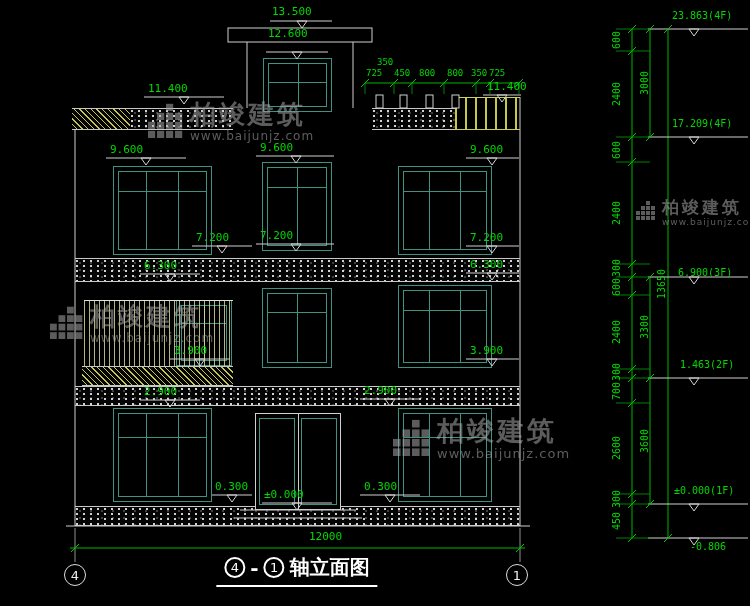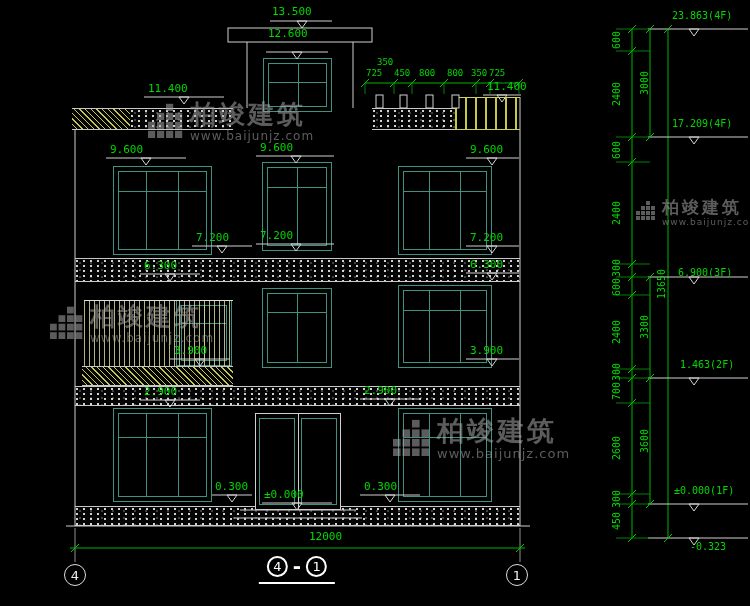--- a/index.html
+++ b/index.html
@@ -279,21 +279,21 @@
       <span class="dim-label" style="left: 144px; top: 386px;">2.900</span>
       <span class="dim-label" style="left: 364px; top: 385px;">2.900</span>
       <span class="dim-label" style="left: 215px; top: 481px;">0.300</span>
       <span class="dim-label" style="left: 364px; top: 481px;">0.300</span>
       <span class="dim-label" style="left: 264px; top: 489px;">±0.000</span>
       <span class="dim-label sm" style="left: 672px; top: 10px;">23.863(4F)</span>
       <span class="dim-label sm" style="left: 672px; top: 118px;">17.209(4F)</span>
       <span class="dim-label sm" style="left: 678px; top: 267px;">6.900(3F)</span>
       <span class="dim-label sm" style="left: 680px; top: 359px;">1.463(2F)</span>
       <span class="dim-label sm" style="left: 674px; top: 485px;">±0.000(1F)</span>
-      <span class="dim-label sm" style="left: 690px; top: 541px;">-0.323</span>
+      <span class="dim-label sm" style="left: 690px; top: 541px;">-0.806</span>
       <span class="dim-label xs" style="left: 377px; top: 56px;">350</span>
       <span class="dim-label xs" style="left: 366px; top: 67px;">725</span>
       <span class="dim-label xs" style="left: 394px; top: 67px;">450</span>
       <span class="dim-label xs" style="left: 419px; top: 67px;">800</span>
       <span class="dim-label xs" style="left: 447px; top: 67px;">800</span>
       <span class="dim-label xs" style="left: 471px; top: 67px;">350</span>
       <span class="dim-label xs" style="left: 489px; top: 67px;">725</span>
       <span class="dim-label" style="left: 282px; top: 531px; margin-left: 27px;">12000</span>
       <span class="dim-label sm rot" style="left: 617px; top: 40px;">600</span>
       <span class="dim-label sm rot" style="left: 617px; top: 94px;">2400</span>
@@ -402,14 +402,15 @@
       </div>
   </div>
 
   <div class="axis-bubble" style="left:64px;top:564px">4</div>
   <div class="axis-bubble" style="left:506px;top:564px">1</div>
 
   <div id="title">
     <span class="title-circle">4</span>
     <span class="title-sep">-</span>
     <span class="title-circle">1</span>
+    <span>轴立面图</span>
   </div>
 </div>
 
 </body></html>

